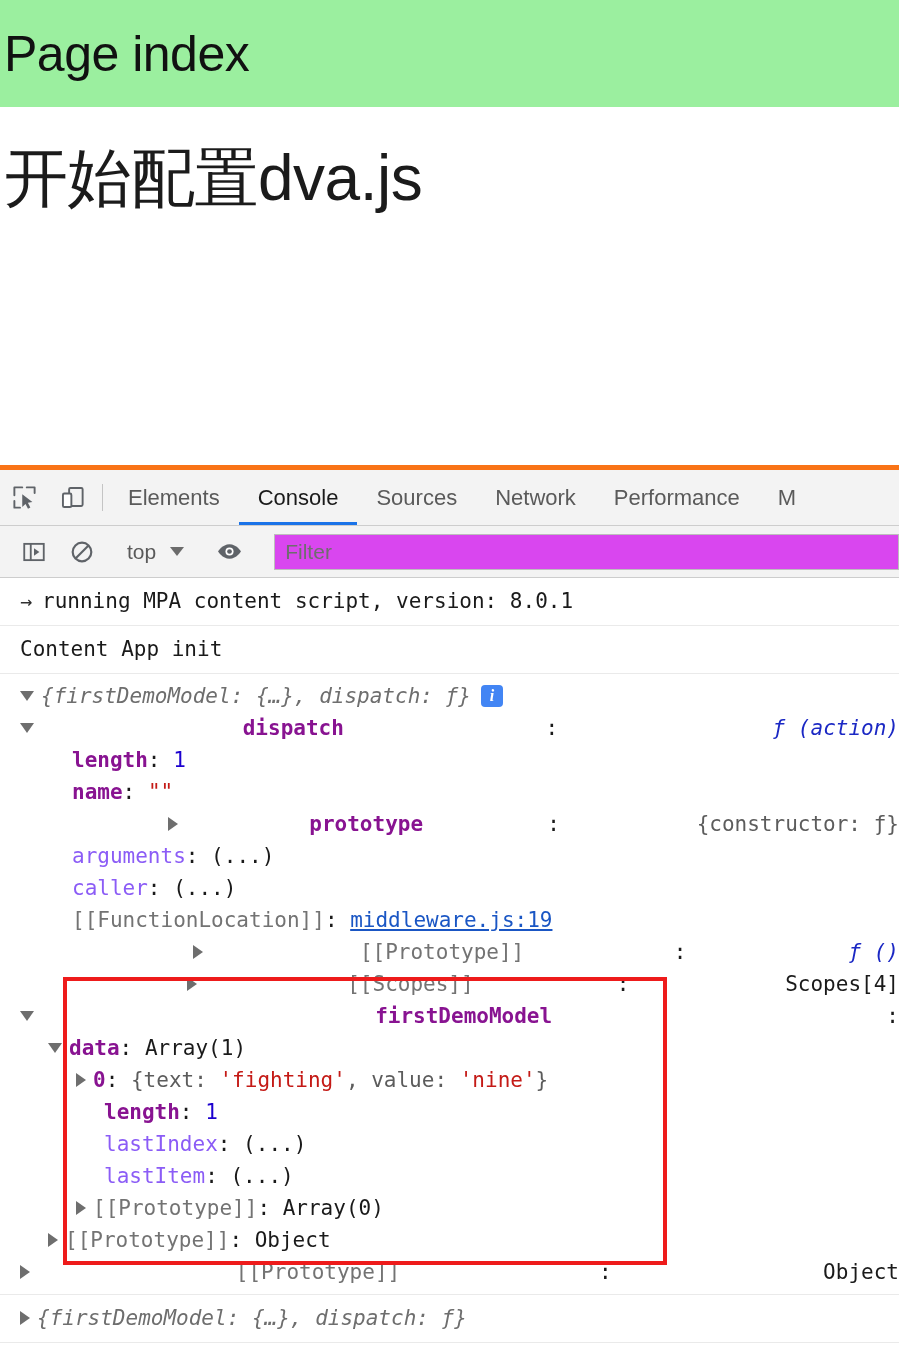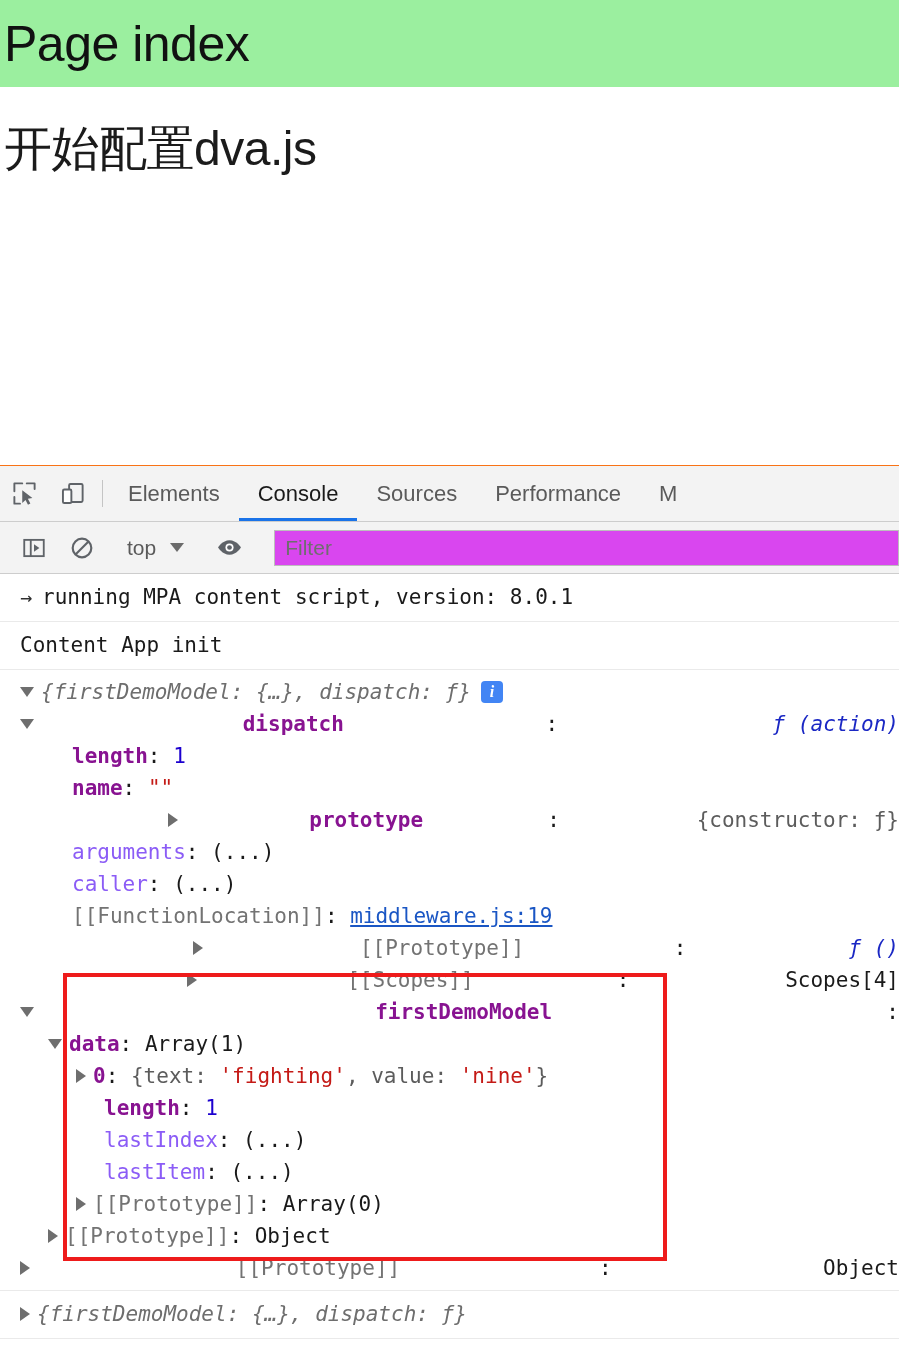--- a/index.html
+++ b/index.html
@@ -14,52 +14,52 @@
 
   
   #page-area {
     width: 899px;
     height: 465px;
     background: #ffffff;
     position: relative;
   }
 
   #page-banner {
-    height: 87px;
+    height: 107px;
     background: #9bef9f;
     display: flex;
     align-items: center;
     padding-left: 4px;
   }
 
   #page-banner-title {
     font-family: "Liberation Sans", sans-serif;
     font-size: 50px;
     font-weight: 400;
     color: #111111;
     letter-spacing: -0.5px;
     line-height: 1;
   }
 
   #page-heading {
     font-family: "Liberation Sans", sans-serif;
-    font-size: 48px;
+    font-size: 64px;
     font-weight: 400;
     color: #1b1b1b;
     padding: 36px 0 0 4px;
     letter-spacing: -0.5px;
     line-height: 1.1;
   }
 
   
   #devtools {
     width: 899px;
     height: 886px;
     background: #ffffff;
-    border-top: 1px solid #f97316;
+    border-top: 5px solid #f97316;
     display: flex;
     flex-direction: column;
   }
 
   
   #devtools-tabbar {
     height: 56px;
     min-height: 56px;
     background: #f3f3f3;
     border-bottom: 1px solid #cdcdcd;
@@ -285,20 +285,23 @@
     <div class="panel-tab">
       <span>Elements</span>
     </div>
     <div class="panel-tab active">
       <span>Console</span>
     </div>
     <div class="panel-tab">
       <span>Sources</span>
     </div>
     <div class="panel-tab">
+      <span>Network</span>
+    </div>
+    <div class="panel-tab">
       <span>Performance</span>
     </div>
     <div class="panel-tab">
       <span>M</span>
     </div>
   </div>
 
   <div id="console-toolbar">
 
     <div class="tool-icon-btn">

